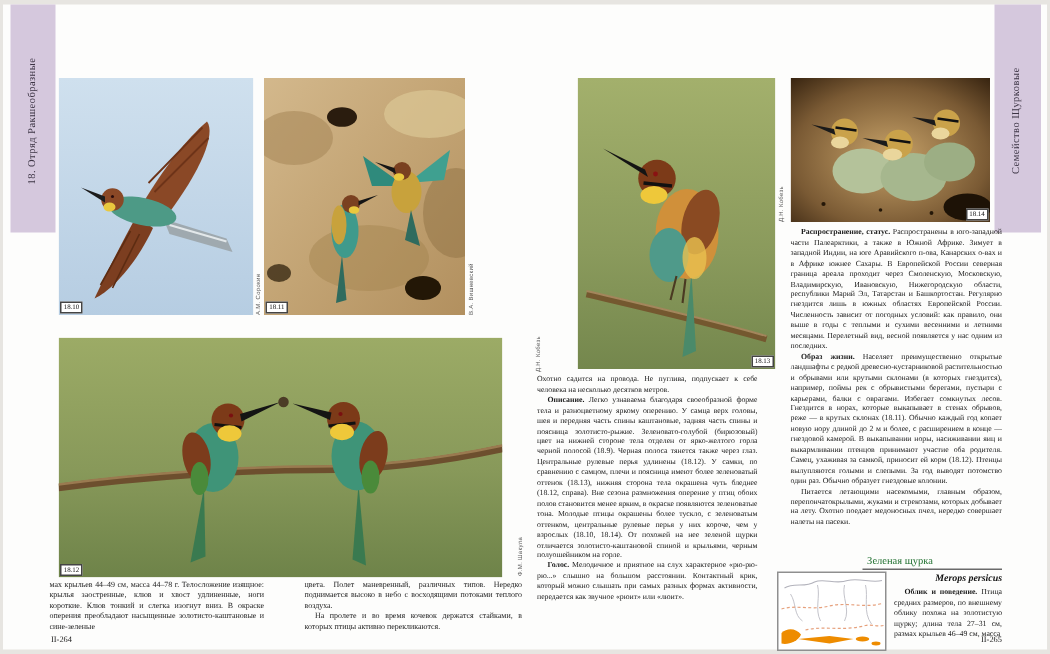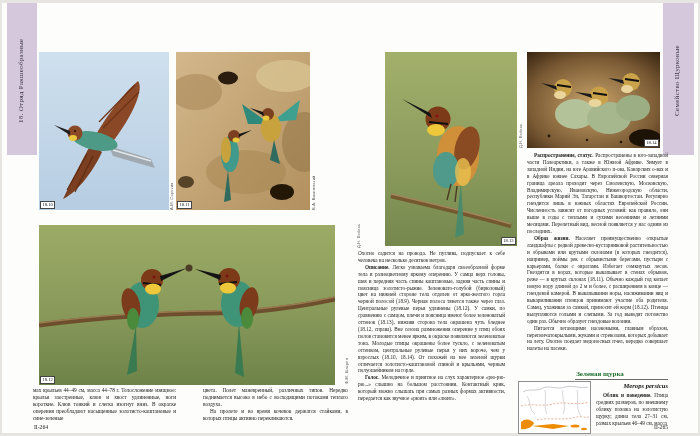--- a/index.html
+++ b/index.html
@@ -23,21 +23,21 @@
 
   
   .col { position:absolute; font-size:5.3px; line-height:7px; color:#1b1b1b;
          text-align:justify; overflow:hidden; }
   .rp .col { font-size:5.2px; line-height:6.9px; }
   .col p.ind { text-indent:7px; }
   .col b { font-weight:bold; }
   .pageno { position:absolute; font-size:5.6px; color:#222; }
 
   
-  .sp-name { position:absolute; font-size:7px; font-weight:bold; color:#1d6e2d; text-align:center; }
+  .sp-name { position:absolute; font-size:7px; font-weight:normal; color:#1d6e2d; text-align:center; }
   .sp-rule { position:absolute; height:1px; background:#6a6a6a; }
   .sp-latin { position:absolute; font-size:6.6px; font-weight:bold; font-style:italic;
               color:#111; text-align:right; }
   .map { position:absolute; border:.5px solid #8f8f8f; background:#ffffff; }
 </style>
 </head>
 <body>
 
 <div id="spread">
   <div class="paper"></div>

